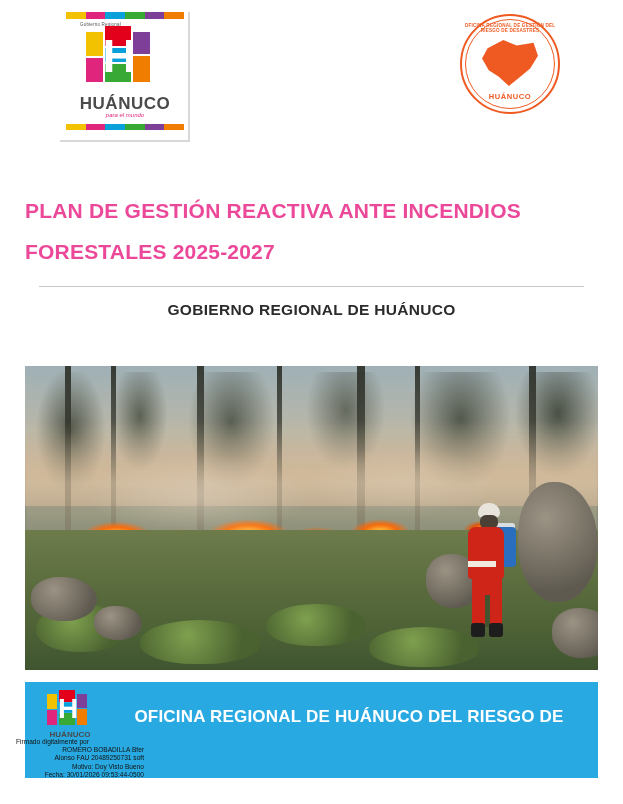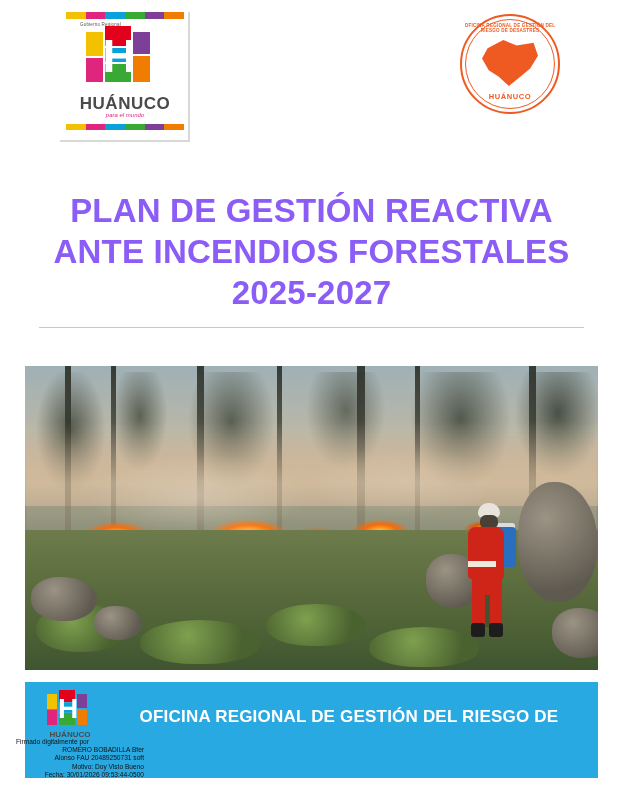--- a/index.html
+++ b/index.html
@@ -171,25 +171,24 @@
 
   
   .title-block {
     position: absolute;
     left: 25px;
     top: 190px;
     width: 573px;
   }
   .doc-title {
     margin: 0;
-    text-align: center;
-    font-size: 33px;
+    font-size: 21px;
     line-height: 41px;
     font-weight: bold;
-    color: #8b5cf6;
+    color: #ec4899;
     letter-spacing: 0.2px;
     font-family: "Liberation Sans", sans-serif;
   }
   .title-rule {
     margin: 14px auto 0 auto;
     width: 545px;
     height: 1px;
     background: #c9c9c9;
   }
   .doc-subtitle {
@@ -392,20 +391,21 @@
       <div class="seal-text-top">OFICINA REGIONAL DE GESTIÓN DEL RIESGO DE DESASTRES</div>
       <div class="seal-shape"></div>
       <div class="seal-text-bottom">HUÁNUCO</div>
     </div>
 
   </div>
 
   <div class="title-block">
     <h1 class="doc-title">PLAN DE GESTIÓN REACTIVA ANTE INCENDIOS FORESTALES 2025-2027</h1>
     <div class="title-rule"></div>
+    <div class="doc-subtitle">GOBIERNO REGIONAL DE HUÁNUCO</div>
   </div>
 
   <div class="cover-photo">
     <div class="sky"></div>
     <div class="treeline"></div>
     <div class="trunk" style="left:7%;"></div>
     <div class="trunk" style="left:15%; width:5px;"></div>
     <div class="trunk" style="left:30%; width:7px;"></div>
     <div class="trunk" style="left:44%; width:5px;"></div>
     <div class="trunk" style="left:58%; width:8px;"></div>
@@ -446,21 +446,21 @@
         <span class="blk b3"></span>
         <span class="blk b4"></span>
         <span class="blk b5"></span>
         <span class="blk b6"></span>
         <span class="blk b7"></span>
         <span class="hmark">H</span>
       </div>
       <div class="wordmark">HUÁNUCO</div>
     </div>
     <div class="banner-title">
-      <div>OFICINA REGIONAL DE GESTIÓN DEL RIESGO DE</div>
+      <div>OFICINA REGIONAL DE HUÁNUCO DEL RIESGO DE</div>
     </div>
   </div>
 
   <div class="signature">
     <div class="line line-1">Firmado digitalmente por</div>
     <div class="line line-2">ROMERO BOBADILLA Bfer</div>
     <div class="line line-3">Alonso FAU 20489250731 soft</div>
     <div class="line line-4">Motivo: Doy Visto Bueno</div>
     <div class="line line-5">Fecha: 30/01/2026 09:53:44-0500</div>
   </div>

